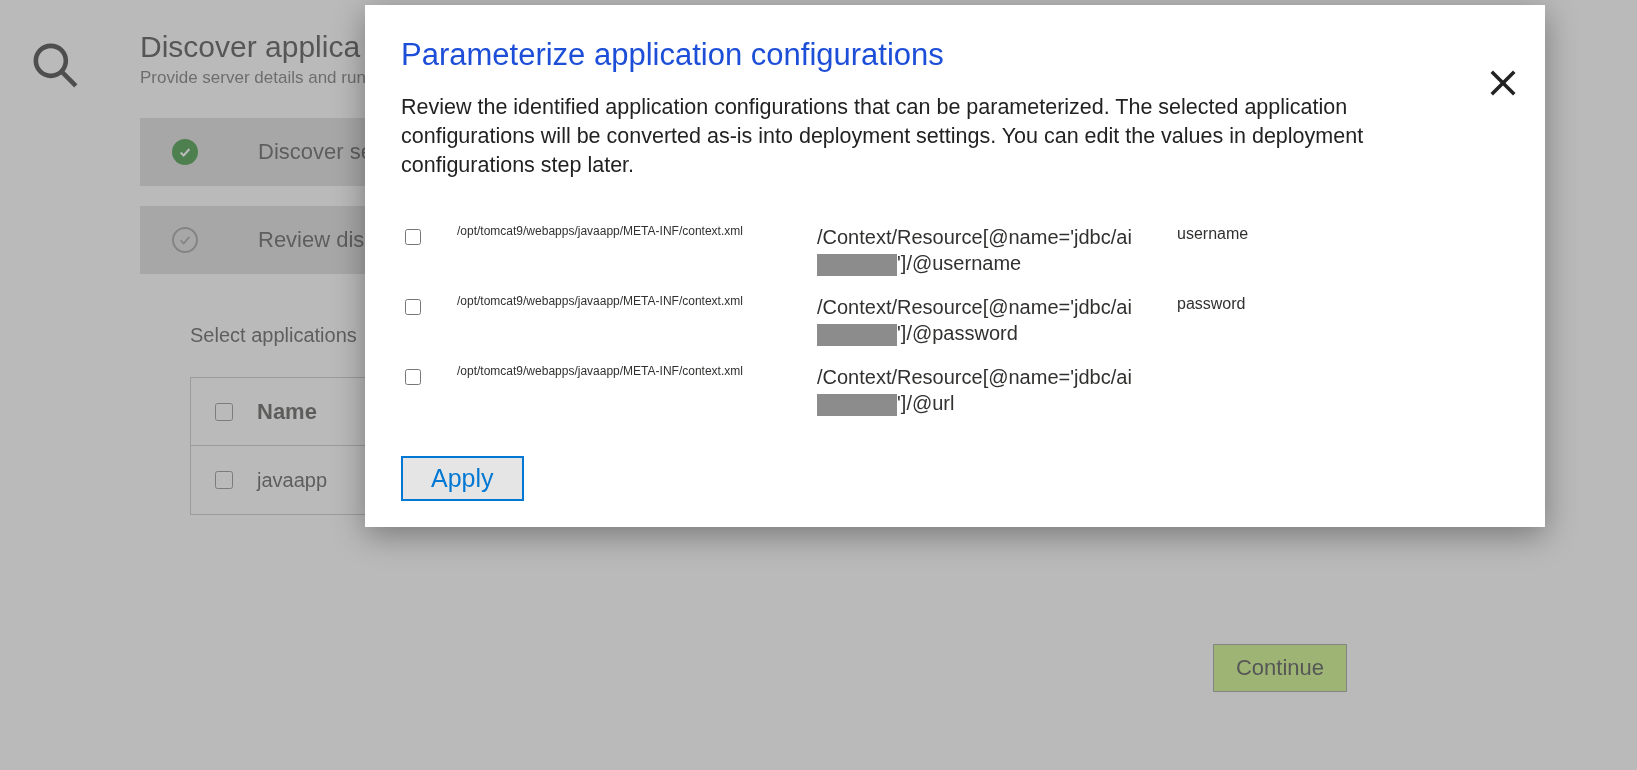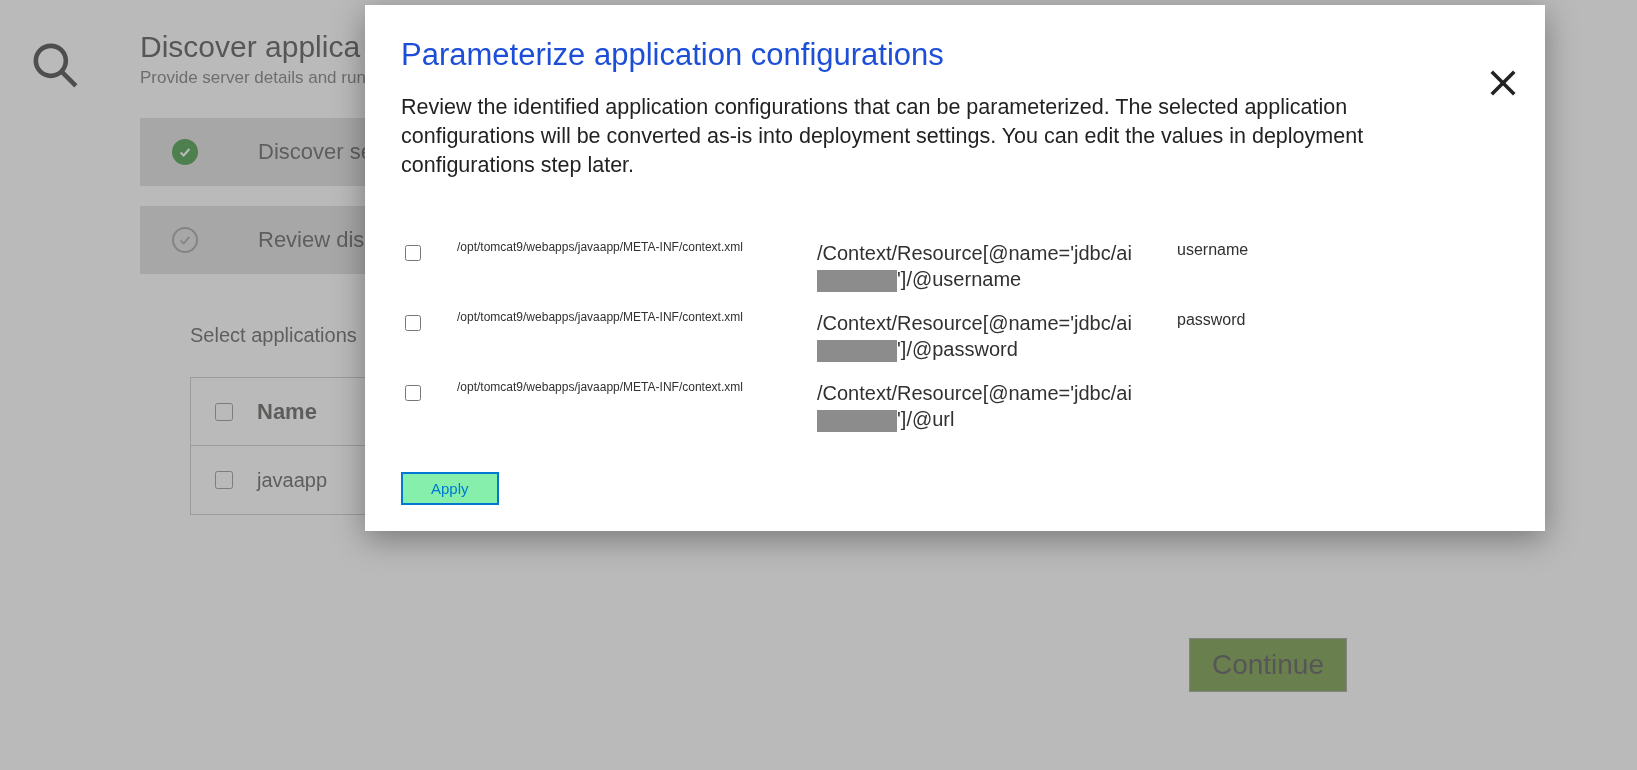--- a/index.html
+++ b/index.html
@@ -93,23 +93,23 @@
     text-decoration: underline;
     font-size: 20px;
     margin-left: auto;
     margin-right: 260px;
   }
   .bg-continue {
     position: absolute;
     right: 290px;
     bottom: 78px;
     border: 1px solid #888;
-    background: #4d7c0f;
+    background: #bef264;
     padding: 10px 22px;
-    font-size: 28px;
+    font-size: 22px;
     color: #222;
   }
 
   
   .modal {
     position: absolute;
     top: 5px; left: 365px;
     width: 1180px;
     max-height: 570px;
     background: #fff;
@@ -128,21 +128,21 @@
     top: 56px; right: 20px;
     width: 44px; height: 44px;
     cursor: pointer;
     display: flex; align-items: center; justify-content: center;
   }
   .modal-close svg { width: 30px; height: 30px; }
   .modal-desc {
     font-size: 21.5px;
     color: #222;
     line-height: 1.35;
-    margin-bottom: 60px;
+    margin-bottom: 44px;
     max-width: 1070px;
   }
 
   .param-table {
     width: 100%;
   }
   .param-row {
     display: flex;
     align-items: flex-start;
     margin-bottom: 18px;
@@ -162,23 +162,23 @@
     background: #8c8c8c;
     height: 22px;
     width: 80px;
     vertical-align: middle;
   }
 
   .apply-btn {
     margin-top: 22px;
     display: inline-block;
     border: 2px solid #0078d4;
-    background: #86efac;
+    background: #e5e5e5;
     color: #0078d4;
-    font-size: 15px;
+    font-size: 25px;
     padding: 6px 28px;
     cursor: pointer;
   }
 </style>
 </head>
 <body>
 
 <div class="bg">
   <div class="bg-inner">
     <div class="bg-search-icon">

